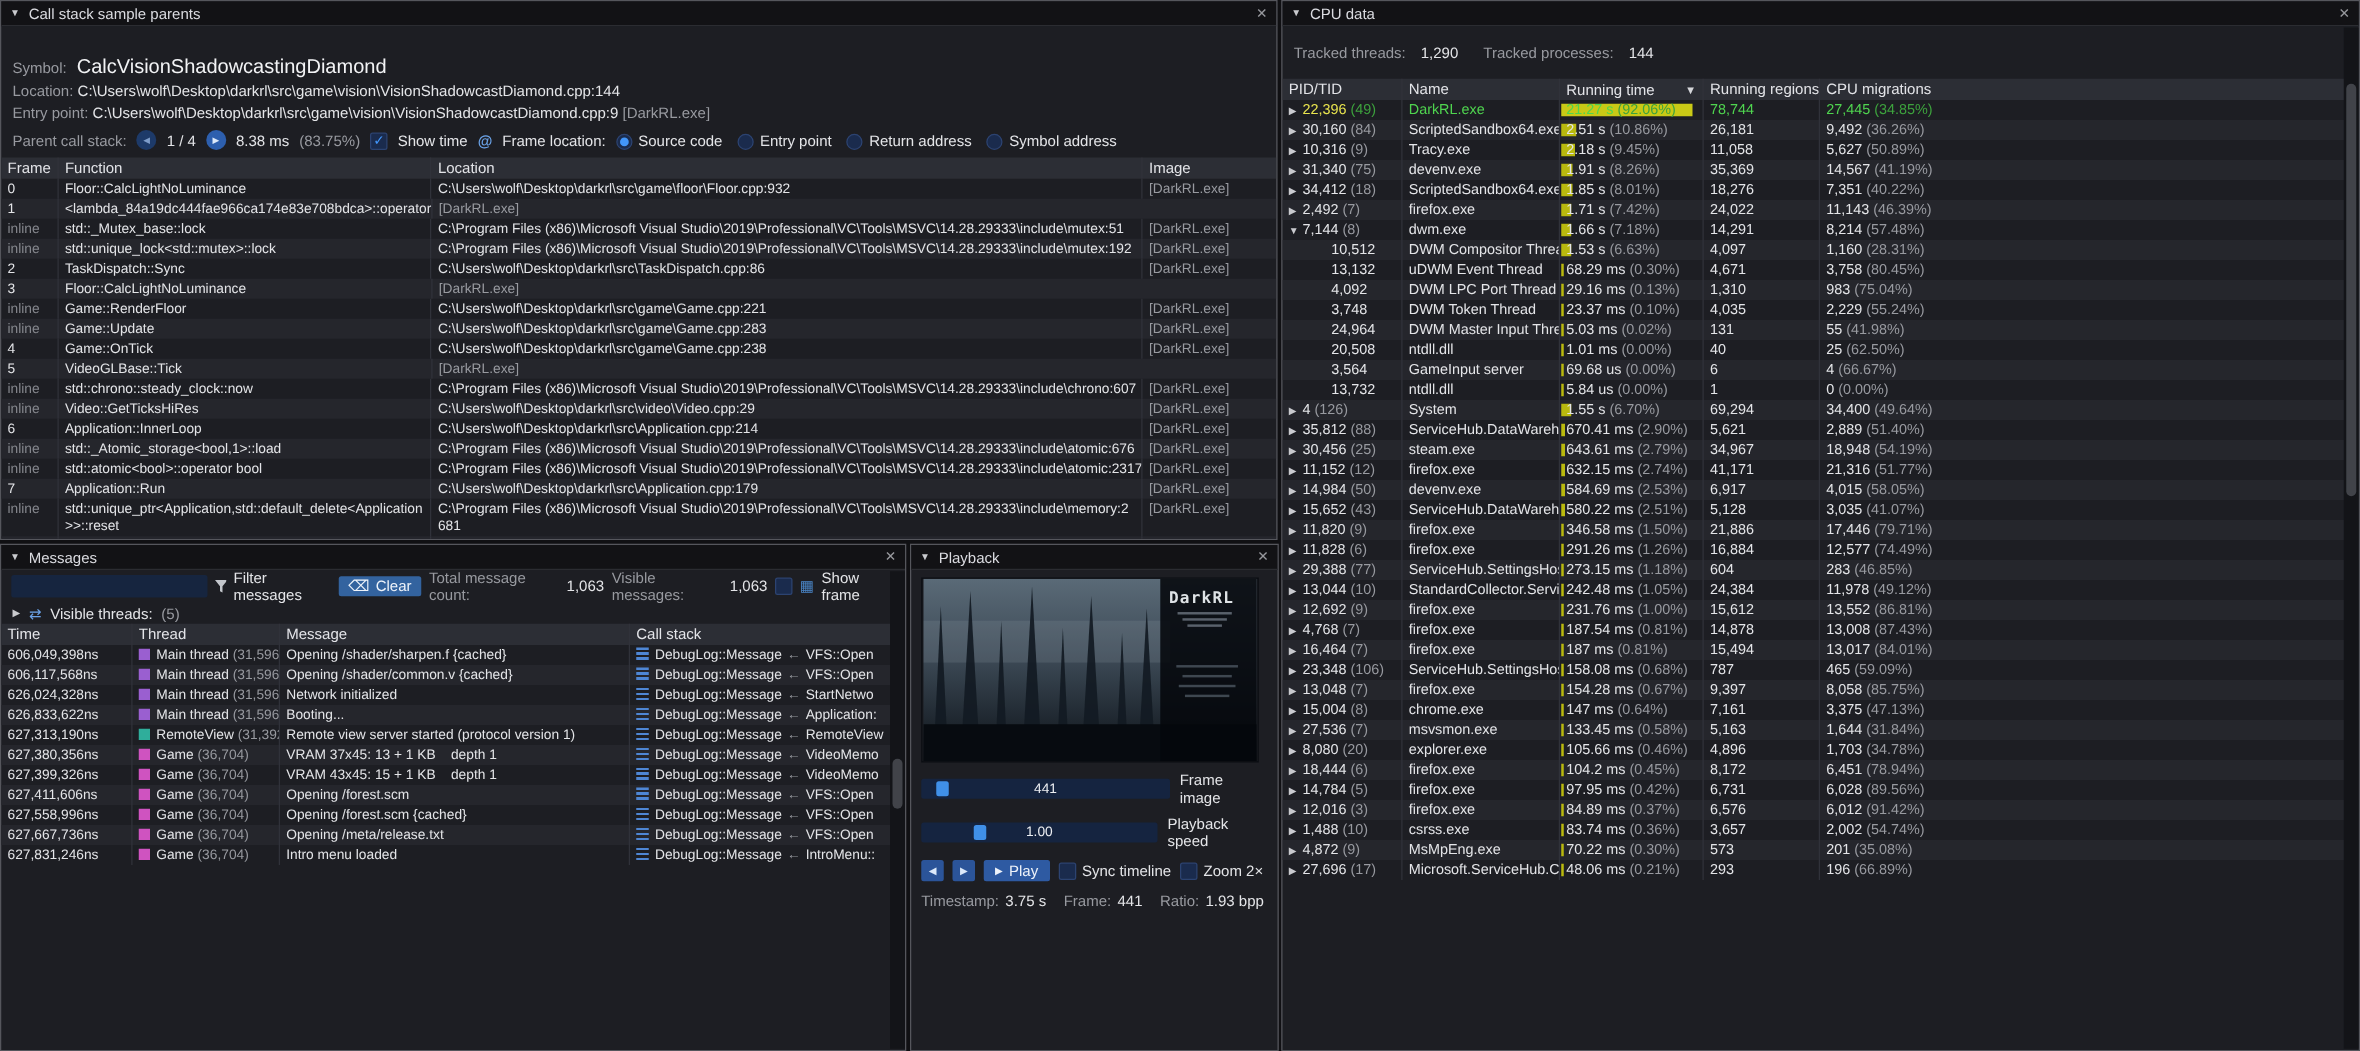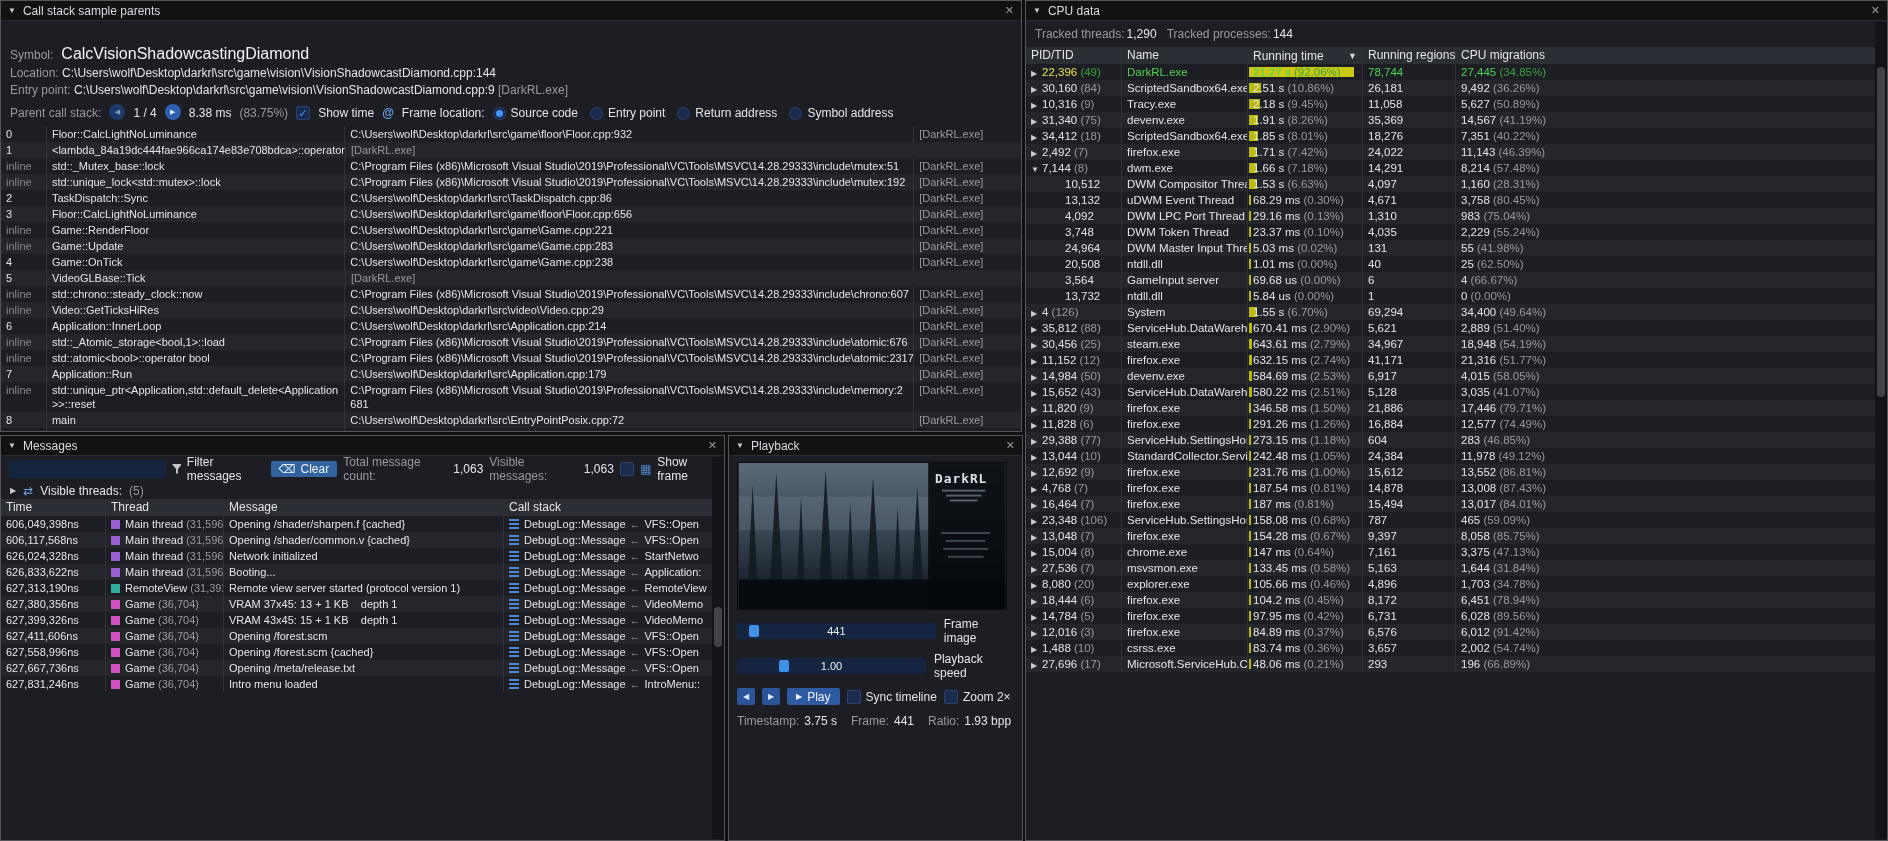--- a/index.html
+++ b/index.html
@@ -62,21 +62,21 @@
 .sgrab{position:absolute;top:2px;width:10px;height:12px;background:#4090e8;border-radius:2px}
 .sval{position:absolute;inset:0;text-align:center;line-height:16px;font-size:11px;color:#eceef2}
 .pb-buttons{display:flex;align-items:center;gap:7px;margin-top:8px}
 .sqbtn{width:18px;height:17px;background:#2b5499;color:#dce9fa;font-size:8px;display:inline-flex;align-items:center;justify-content:center;border-radius:2px;flex:none}
 .playbtn{height:17px;background:#2e5aa2;color:#eef3fa;border-radius:2px;padding:0 9px;display:inline-flex;align-items:center;gap:5px}
 .playbtn .picon{font-size:8px}
 .cb-item{display:inline-flex;align-items:center;gap:5px}
 .pb-status{display:flex;gap:14px;margin-top:9px}
 .pair{display:inline-flex;gap:5px}
 
-.cpu-info{display:flex;gap:2px;align-items:center;padding:6px 9px;height:26px}
+.cpu-info{display:flex;gap:12px;align-items:center;padding:6px 9px;height:42px}
 .cputable{font-size:11.5px}
 .p-pid{width:96px}.p-name{width:126px}.p-time{width:115px;position:relative}.p-reg{width:93px}.p-mig{width:105px;border-right:none}
 .th-time{display:flex;justify-content:space-between;align-items:center}
 .sort{font-size:9px;color:#d6d7db;margin-left:4px}
 .arrow{display:inline-block;width:11px;font-size:8px;color:#c9cace}
 .cpurow.child .p-pid{padding-left:28px}
 .bar{position:absolute;left:1px;top:3px;height:10px;min-width:2px;background:#b9b90e}
 .tlabel{position:relative}
 .cpurow.main{color:#4fd44f}
 .cpurow.main .pid{color:#e8e44e}
@@ -140,20 +140,26 @@
           </span>
 
           <span class="radio-item">
             <span class="radio"></span>
             <span>Symbol address</span>
           </span>
         </div>
     </div>
   </div>
   <div class="cs-table">
+    <div class="thead">
+      <div class="cell c-frame">Frame</div>
+      <div class="cell c-fn">Function</div>
+      <div class="cell c-loc">Location</div>
+      <div class="cell c-img">Image</div>
+    </div>
     <div class="tbody">
 
         <div class="trow">
           <div class="cell c-frame">0</div>
           <div class="cell c-fn">Floor::CalcLightNoLuminance</div>
           <div class="cell c-loc">C:\Users\wolf\Desktop\darkrl\src\game\floor\Floor.cpp:932</div>
           <div class="cell c-img gray">[DarkRL.exe]</div>
         </div>
 
         <div class="trow">
@@ -179,21 +185,20 @@
         <div class="trow">
           <div class="cell c-frame">2</div>
           <div class="cell c-fn">TaskDispatch::Sync</div>
           <div class="cell c-loc">C:\Users\wolf\Desktop\darkrl\src\TaskDispatch.cpp:86</div>
           <div class="cell c-img gray">[DarkRL.exe]</div>
         </div>
 
         <div class="trow">
           <div class="cell c-frame">3</div>
           <div class="cell c-fn">Floor::CalcLightNoLuminance</div>
-          <div class="cell c-loc">C:\Users\wolf\Desktop\darkrl\src\game\floor\Floor.cpp:656</div>
           <div class="cell c-img gray">[DarkRL.exe]</div>
         </div>
 
         <div class="trow inline">
           <div class="cell c-frame">inline</div>
           <div class="cell c-fn">Game::RenderFloor</div>
           <div class="cell c-loc">C:\Users\wolf\Desktop\darkrl\src\game\Game.cpp:221</div>
           <div class="cell c-img gray">[DarkRL.exe]</div>
         </div>
 
@@ -808,20 +813,27 @@
         </div>
 
         <div class="trow cpurow">
           <div class="cell p-pid"><span class="arrow">▶</span><span class="pid">1,488</span> <span class="gray">(10)</span></div>
           <div class="cell p-name">csrss.exe</div>
           <div class="cell p-time"><span class="bar" style="width: 0.4%;"></span><span class="tlabel"><span>83.74 ms</span> <span class="gray">(0.36%)</span></span></div>
           <div class="cell p-reg">3,657</div>
           <div class="cell p-mig"><span>2,002</span> <span class="gray">(54.74%)</span></div>
         </div>
 
+        <div class="trow cpurow">
+          <div class="cell p-pid"><span class="arrow">▶</span><span class="pid">4,872</span> <span class="gray">(9)</span></div>
+          <div class="cell p-name">MsMpEng.exe</div>
+          <div class="cell p-time"><span class="bar" style="width: 0.3%;"></span><span class="tlabel"><span>70.22 ms</span> <span class="gray">(0.30%)</span></span></div>
+          <div class="cell p-reg">573</div>
+          <div class="cell p-mig"><span>201</span> <span class="gray">(35.08%)</span></div>
+        </div>
 
         <div class="trow cpurow">
           <div class="cell p-pid"><span class="arrow">▶</span><span class="pid">27,696</span> <span class="gray">(17)</span></div>
           <div class="cell p-name">Microsoft.ServiceHub.Co</div>
           <div class="cell p-time"><span class="bar" style="width: 0.2%;"></span><span class="tlabel"><span>48.06 ms</span> <span class="gray">(0.21%)</span></span></div>
           <div class="cell p-reg">293</div>
           <div class="cell p-mig"><span>196</span> <span class="gray">(66.89%)</span></div>
         </div>
       </div>
   </div>

